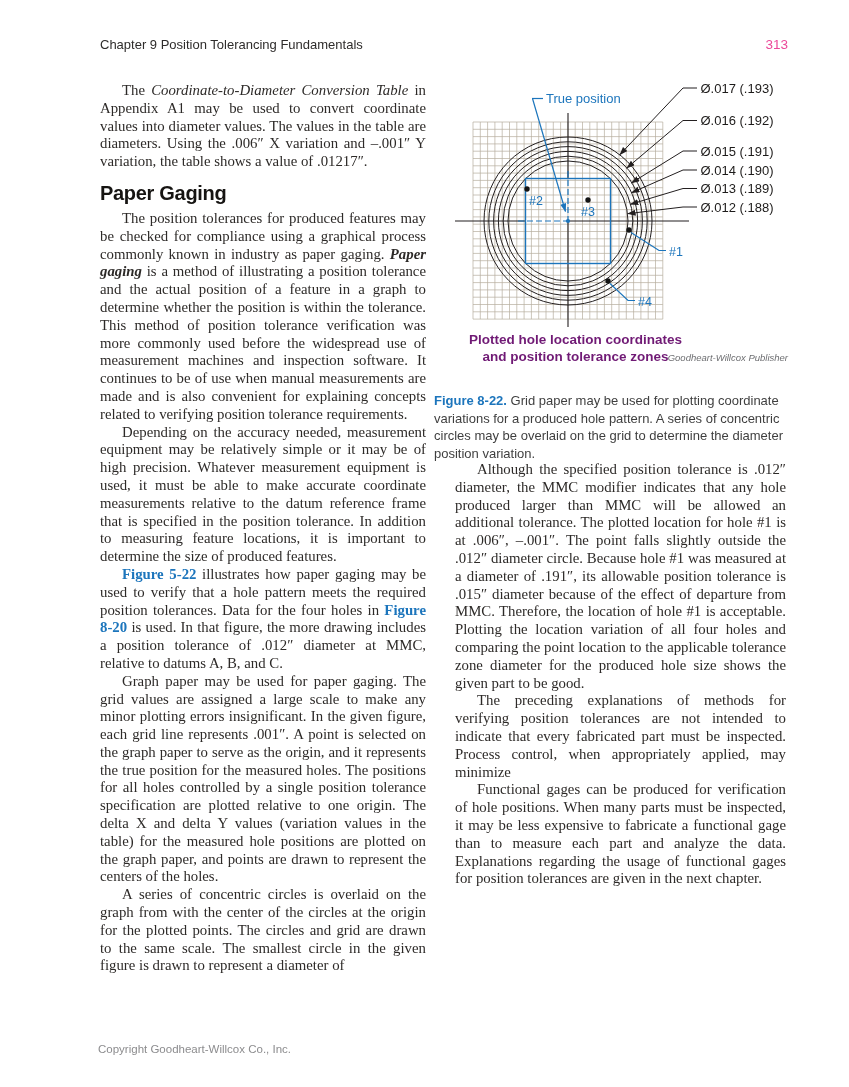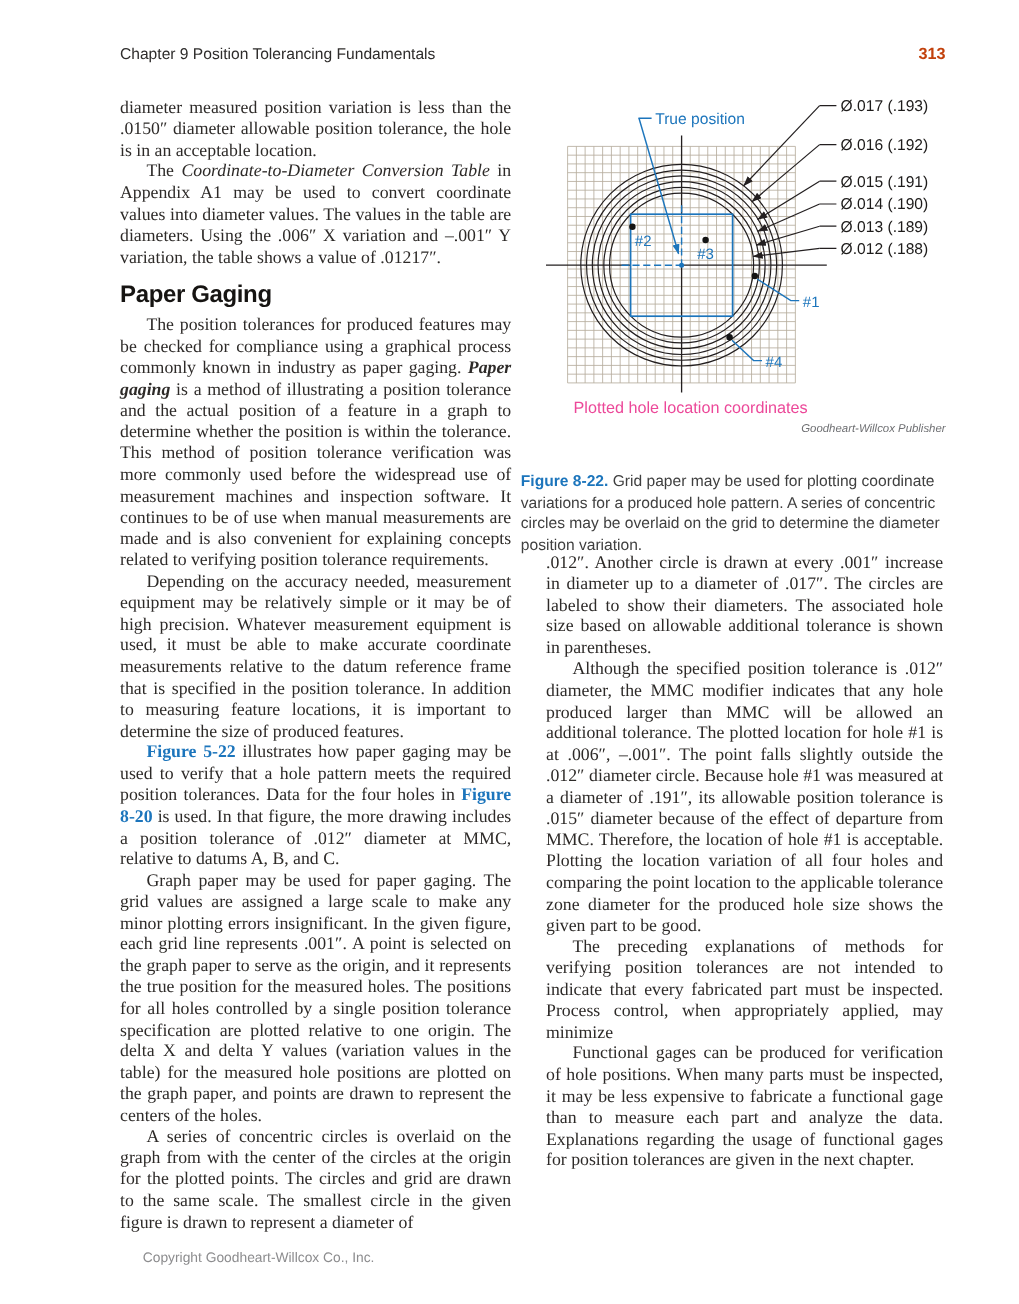--- a/index.html
+++ b/index.html
@@ -6,45 +6,45 @@
   body{
     width:849px;height:1087px;position:relative;background:#ffffff;
     font-family:"Liberation Serif",serif;color:#2d2a28;
   }
   
   .pagehead{
     position:absolute;left:100px;top:37px;width:688px;
     font-family:"Liberation Sans",sans-serif;font-size:13px;color:#2e2c2b;
     display:flex;justify-content:space-between;align-items:baseline;
   }
-  .pagenum{font-weight:bold;font-size:13.5px;color:#c2410c;}
+  .pagenum{font-weight:normal;font-size:13.5px;color:#ec4899;}
   .pagefoot{
-    position:absolute;left:119px;top:1043px;
+    position:absolute;left:98px;top:1043px;
     font-family:"Liberation Sans",sans-serif;font-size:11.5px;color:#8c8c8e;text-align:right;
   }
   
   .col{position:absolute;text-align:justify;font-size:14.8px;line-height:17.8px;}
   .col p{margin:0;text-indent:22px;hyphens:auto;-webkit-hyphens:auto;}
   .col p.noindent{text-indent:0;}
   .col h2{
     font-family:"Liberation Sans",sans-serif;font-weight:bold;color:#161412;
     font-size:20px;line-height:22px;margin:11px 0 6px 0;letter-spacing:-0.3px;
     text-align:left;text-indent:0;
   }
   #left-col{left:100px;top:82px;width:326px;}
   #right-col{left:455px;top:461px;width:331px;}
   .i{font-style:italic;}
   .bi{font-style:italic;font-weight:bold;}
   .ref{font-weight:bold;color:var(--blue);}
   :root{--blue:#1c75bc;}
   
   #fig-title{
     position:absolute;left:448px;top:331px;width:255px;text-align:center;
-    font-family:"Liberation Sans",sans-serif;font-weight:normal;font-size:13.5px;
-    line-height:17px;color:#ec4899;
+    font-family:"Liberation Sans",sans-serif;font-weight:bold;font-size:13.5px;
+    line-height:17px;color:#701a75;
   }
   #fig-credit{
     position:absolute;left:455px;top:352px;width:333px;text-align:right;
     font-family:"Liberation Sans",sans-serif;font-style:italic;font-size:9.5px;color:#6e6f72;
   }
   #fig-caption{
     position:absolute;left:434px;top:380px;width:356px;
     font-family:"Liberation Sans",sans-serif;font-size:13px;line-height:17.6px;color:#3f3f3f;margin-top:12px;
   }
   #fig-caption .figlabel{font-weight:bold;color:var(--blue);}
@@ -53,21 +53,20 @@
 </style>
 </head>
 <body>
 
 <div class="pagehead">
   <span>Chapter 9   Position Tolerancing Fundamentals</span>
   <span class="pagenum">313</span>
 </div>
 
 <div id="left-col" class="col">
-    <p class="noindent"><span>diameter measured position variation is less than the .0150″ diameter allowable position tolerance, the hole is in an acceptable location.</span></p>
     <p><span>The </span><span class="i">Coordinate-to-Diameter Conversion Table</span><span> in Appendix A1 may be used to convert coordinate values into diameter values. The values in the table are diameters. Using the .006″ X variation and –.001″ Y variation, the table shows a value of .01217″.</span></p>
     <h2>Paper Gaging</h2>
     <p><span>The position tolerances for produced features may be checked for compliance using a graphical process commonly known in industry as paper gaging. </span><span class="bi">Paper gaging</span><span> is a method of illustrating a position tolerance and the actual position of a feature in a graph to determine whether the position is within the tolerance. This method of position tolerance verification was more commonly used before the widespread use of measurement machines and inspection software. It continues to be of use when manual measurements are made and is also convenient for explaining concepts related to verifying position tolerance requirements.</span></p>
     <p><span>Depending on the accuracy needed, measurement equipment may be relatively simple or it may be of high precision. Whatever measurement equipment is used, it must be able to make accurate coordinate measurements relative to the datum reference frame that is specified in the position tolerance. In addition to measuring feature locations, it is important to determine the size of produced features.</span></p>
     <p><span class="ref">Figure 5-22</span><span> illustrates how paper gaging may be used to verify that a hole pattern meets the required position tolerances. Data for the four holes in </span><span class="ref">Figure 8-20</span><span> is used. In that figure, the more drawing includes a position tolerance of .012″ diameter at MMC, relative to datums A, B, and C.</span></p>
     <p><span>Graph paper may be used for paper gaging. The grid values are assigned a large scale to make any minor plotting errors insignificant. In the given figure, each grid line represents .001″. A point is selected on the graph paper to serve as the origin, and it represents the true position for the measured holes. The positions for all holes controlled by a single position tolerance specification are plotted relative to one origin. The delta X and delta Y values (variation values in the table) for the measured hole positions are plotted on the graph paper, and points are drawn to represent the centers of the holes.</span></p>
     <p><span>A series of concentric circles is overlaid on the graph from with the center of the circles at the origin for the plotted points. The circles and grid are drawn to the same scale. The smallest circle in the given figure is drawn to represent a diameter of</span></p>
   </div>
 
 <svg id="diagram" viewBox="450 78 372 254">
@@ -190,24 +189,24 @@
       <line x1="683" y1="188.5" x2="630.3" y2="204.3" stroke="#231f20" stroke-width="1" marker-end="url(#ak)"></line>
       <text x="700.5" y="193" fill="#1d1b1a" font-size="13">Ø.013 (.189)</text>
       <line x1="697" y1="207" x2="683" y2="207" stroke="#231f20" stroke-width="1"></line>
       <line x1="683" y1="207" x2="627.6" y2="213.7" stroke="#231f20" stroke-width="1" marker-end="url(#ak)"></line>
       <text x="700.5" y="211.5" fill="#1d1b1a" font-size="13">Ø.012 (.188)</text>
     </g>
   </svg>
 
 <div id="fig-title">
   <div>Plotted hole location coordinates</div>
+  <div>and position tolerance zones</div>
 </div>
 <div id="fig-credit">Goodheart-Willcox Publisher</div>
 <p id="fig-caption"><span class="figlabel">Figure 8-22.</span><span> Grid paper may be used for plotting coordinate variations for a produced hole pattern. A series of concentric circles may be overlaid on the grid to determine the diameter position variation.</span></p>
 
 <div id="right-col" class="col">
-    <p class="noindent"><span>.012″. Another circle is drawn at every .001″ increase in diameter up to a diameter of .017″. The circles are labeled to show their diameters. The associated hole size based on allowable additional tolerance is shown in parentheses.</span></p>
     <p><span>Although the specified position tolerance is .012″ diameter, the MMC modifier indicates that any hole produced larger than MMC will be allowed an additional tolerance. The plotted location for hole #1 is at .006″, –.001″. The point falls slightly outside the .012″ diameter circle. Because hole #1 was measured at a diameter of .191″, its allowable position tolerance is .015″ diameter because of the effect of departure from MMC. Therefore, the location of hole #1 is acceptable. Plotting the location variation of all four holes and comparing the point location to the applicable tolerance zone diameter for the produced hole size shows the given part to be good.</span></p>
     <p><span>The preceding explanations of methods for verifying position tolerances are not intended to indicate that every fabricated part must be inspected. Process control, when appropriately applied, may minimize</span></p>
     <p><span>Functional gages can be produced for verification of hole positions. When many parts must be inspected, it may be less expensive to fabricate a functional gage than to measure each part and analyze the data. Explanations regarding the usage of functional gages for position tolerances are given in the next chapter.</span></p>
   </div>
 
 <div class="pagefoot">Copyright Goodheart-Willcox Co., Inc.</div>
 
 </body></html>

